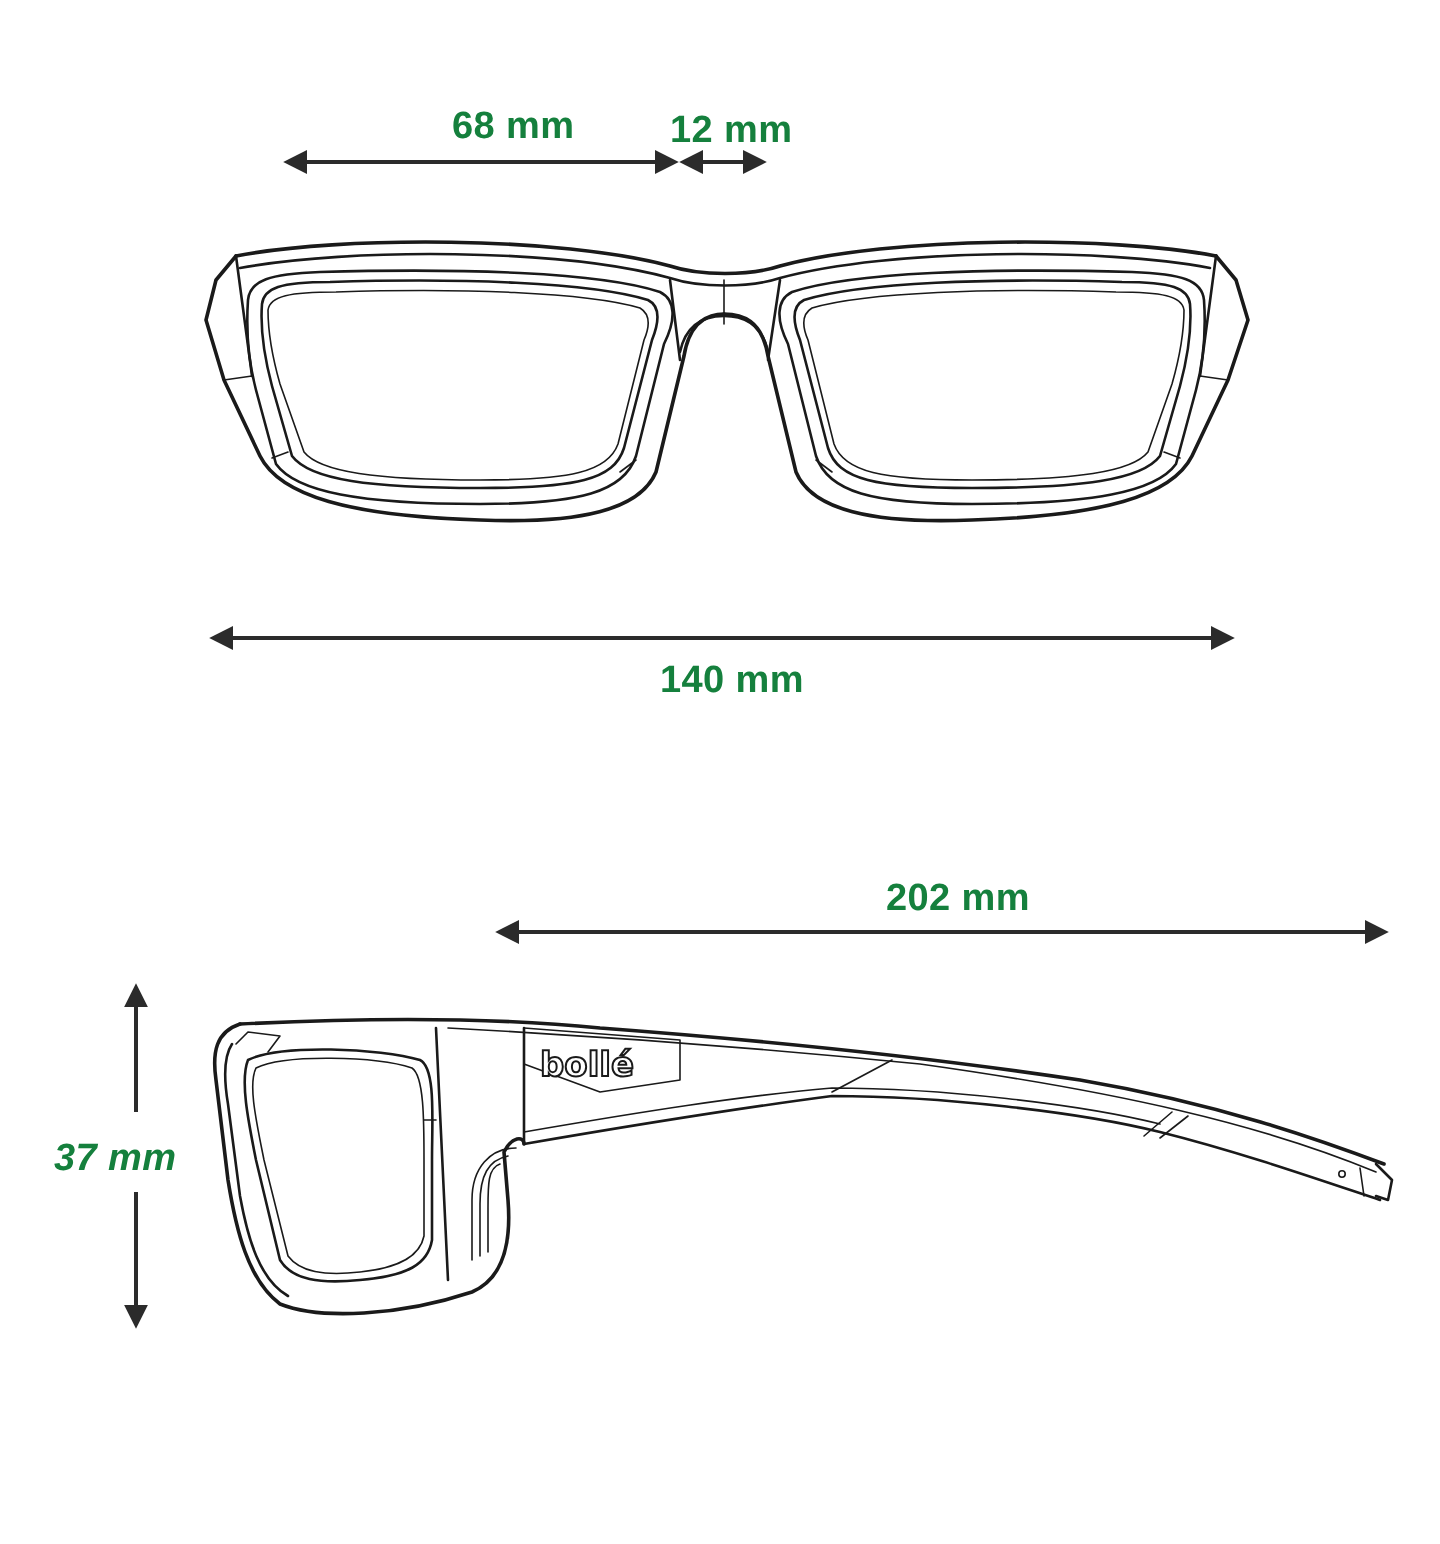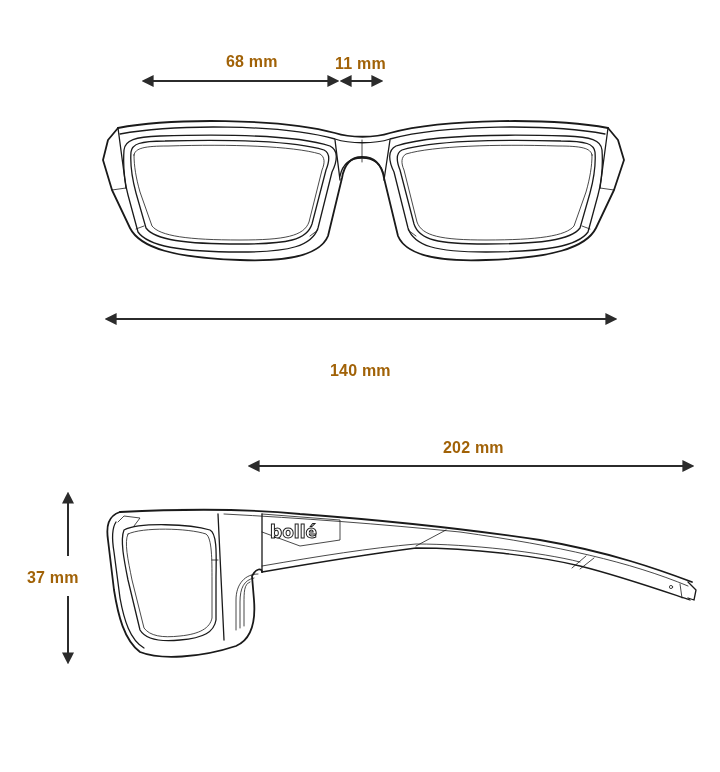--- a/index.html
+++ b/index.html
@@ -1,19 +1,19 @@
 <!DOCTYPE html>
 <html><head>
   <meta charset="utf-8">
   <style>
     html, body { margin: 0; padding: 0; background: #ffffff; }
     body { width: 720px; height: 772px; position: relative; overflow: hidden;
            font-family: "Liberation Sans", "DejaVu Sans", sans-serif; color: #1a1a1a; }
-    .label { position: absolute; font-size: 16px; font-weight: 700; letter-spacing: 0.2px;
-             color: #a16207; white-space: nowrap; }
+    .label { position: absolute; font-size: 19px; font-weight: 700; letter-spacing: 0.2px;
+             color: #15803d; white-space: nowrap; }
     svg { position: absolute; left: 0; top: 0; }
     .dim { stroke: #2b2b2b; stroke-width: 2; fill: none; }
     .arrow { fill: #2b2b2b; stroke: none; }
     .frame { stroke: #1a1a1a; fill: none; stroke-linejoin: round; stroke-linecap: round; }
     .thick { stroke-width: 1.8; }
     .mid { stroke-width: 1.3; }
     .thin { stroke-width: 0.8; }
   </style>
 </head>
 <body>
@@ -106,16 +106,16 @@
     <path class="frame thin" d="M212,560 L218,560"></path>
 
     <path class="frame thin" d="M258,574 C245,574 236,584 236,600 L236,630"></path>
     <path class="frame thin" d="M254,578 C244,580 240,588 240,602 L240,628"></path>
     <path class="frame thin" d="M250,582 C244,584 244,592 244,604 L244,626"></path>
     <path class="frame thin" d="M118,522 L124,516 L140,518 L134,526"></path>
   </g>
 </svg>
 
 <div class="label" style="left:226px; top:53px;">68 mm</div>
-<div class="label" style="left:335px; top:55px;">11 mm</div>
-<div class="label" style="left:330px; top:330px;margin-top:32px;">140 mm</div>
+<div class="label" style="left:335px; top:55px;">12 mm</div>
+<div class="label" style="left:330px; top:330px;">140 mm</div>
 <div class="label" style="left:443px; top:439px;">202 mm</div>
-<div class="label" style="left:27px; top:569px;">37 mm</div>
+<div class="label" style="left:27px; top:569px;font-style:italic;">37 mm</div>
 
 </body></html>

